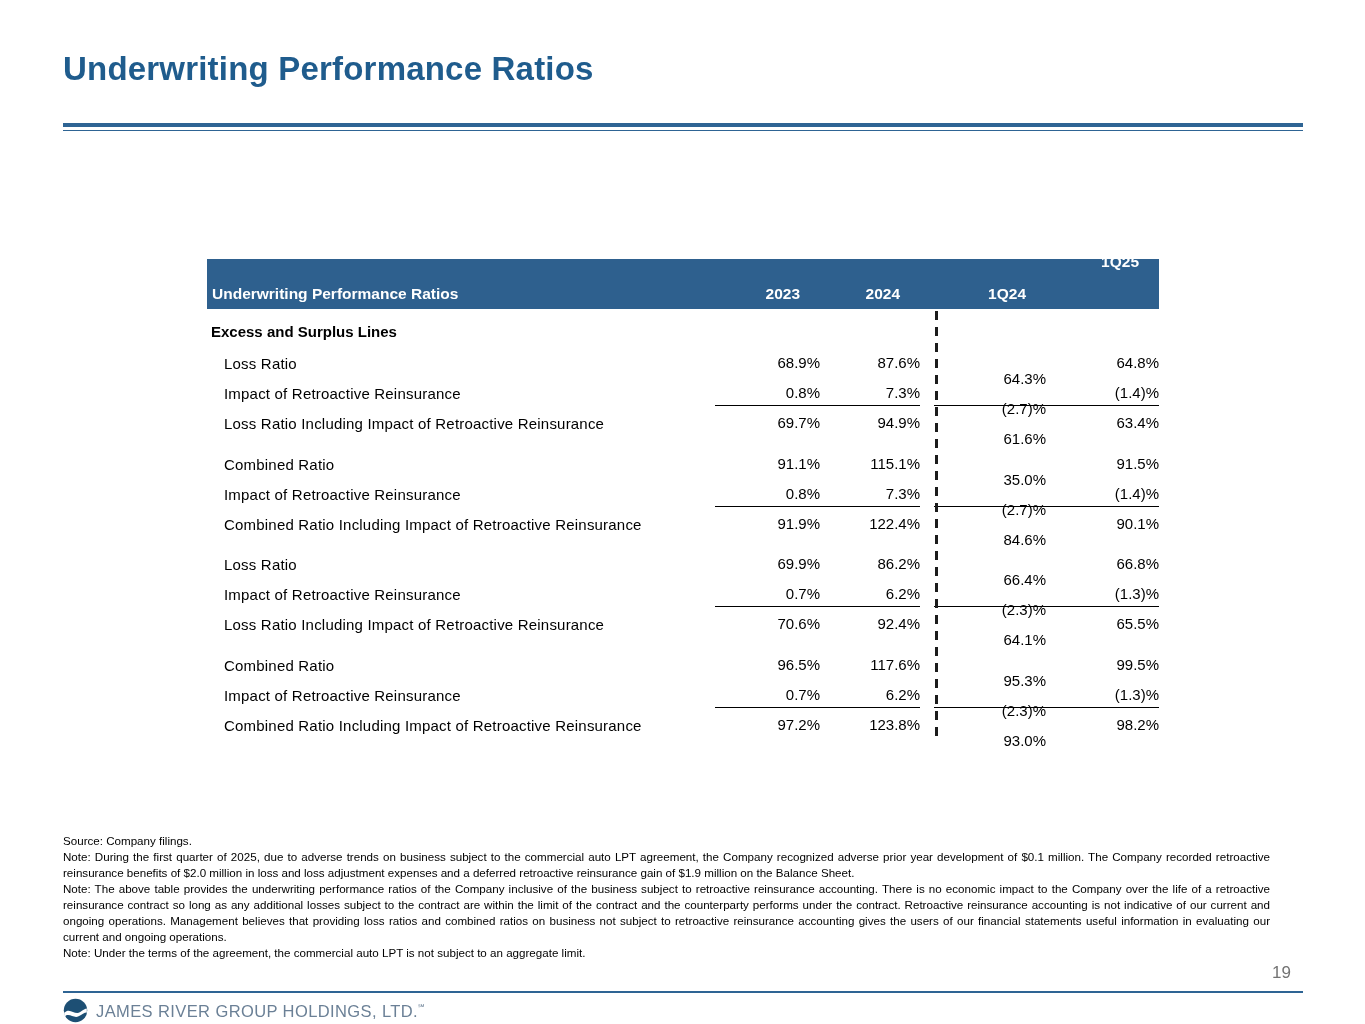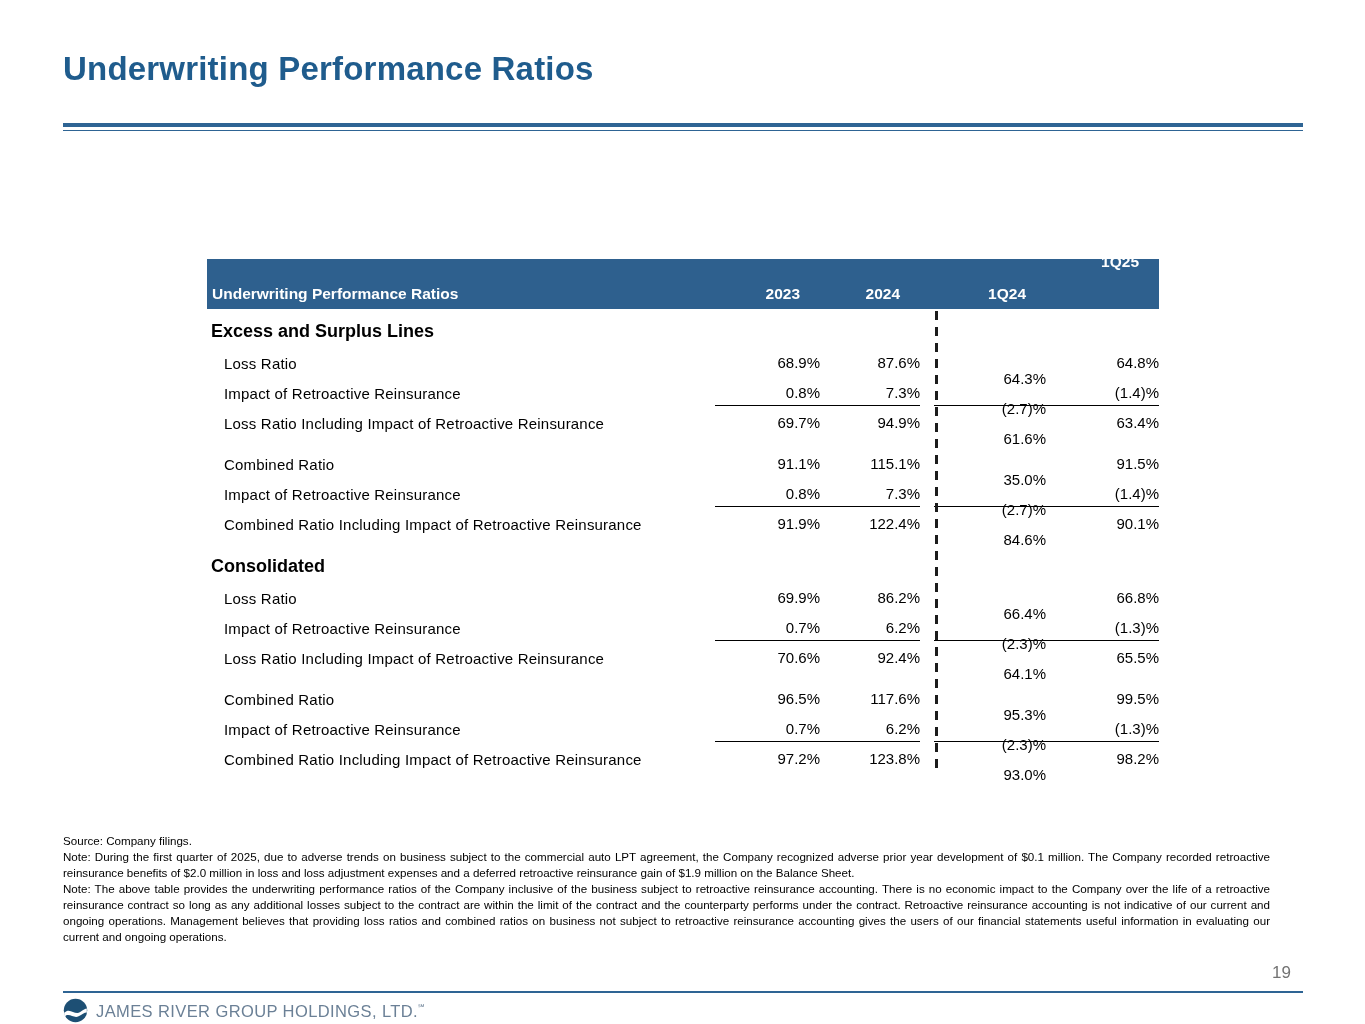--- a/index.html
+++ b/index.html
@@ -36,21 +36,21 @@
   .c3 { width:112px;margin-top:32px; } .c4 { width:113px; }
   .hcell { padding-right:20px; }
 
   .tbody { position:relative; padding-top:5px; font-size:15px; }
   .divider {
     position:absolute; top:2px; bottom:2px; left:728px; width:3px;
     background:repeating-linear-gradient(180deg,#1c1c1c 0 9px, transparent 9px 16px);
   }
   .row { display:flex; align-items:center; height:30px; }
   .section-row { height:34px; }
-  .section-name { font-weight:bold; font-size:18px; padding-left:4px; }
+  .section-name { font-weight:bold; font-size:15px; padding-left:4px; }
   .row-label { padding-left:17px; letter-spacing:0.2px; }
   .data-row .grp { height:24px; align-items:center; align-self:center; }
   .data-row .cell { line-height:24px;text-align:right; }
   .grp.underline { border-bottom:1.5px solid #000; }
   .rowgroup.gap { margin-top:11px; }
   .section + .section { margin-top:10px; }
 
   
   .footnotes {
     position:absolute; left:63px; top:833px; width:1207px;
@@ -162,23 +162,20 @@
             </div>
             <div class="spacer"></div>
             <div class="grp grp-quarters">
               <div class="cell c3">84.6%</div>
               <div class="cell c4">90.1%</div>
             </div>
           </div>
         </div>
       </div>
       <div class="section">
-        <div class="row section-row">
-          <div class="col-label section-name">Consolidated</div>
-        </div>
         <div class="rowgroup">
           <div class="row data-row">
             <div class="col-label row-label">Loss Ratio</div>
             <div class="grp grp-years">
               <div class="cell c1">69.9%</div>
               <div class="cell c2">86.2%</div>
             </div>
             <div class="spacer"></div>
             <div class="grp grp-quarters">
               <div class="cell c3">66.4%</div>
@@ -249,20 +246,21 @@
           </div>
         </div>
       </div>
     </div>
 </div>
 
 <div class="footnotes">
   <p class="short">Source: Company filings.</p>
   <p>Note: During the first quarter of 2025, due to adverse trends on business subject to the commercial auto LPT agreement, the Company recognized adverse prior year development of $0.1 million. The Company recorded retroactive reinsurance benefits of $2.0 million in loss and loss adjustment expenses and a deferred retroactive reinsurance gain of $1.9 million on the Balance Sheet.</p>
   <p>Note: The above table provides the underwriting performance ratios of the Company inclusive of the business subject to retroactive reinsurance accounting. There is no economic impact to the Company over the life of a retroactive reinsurance contract so long as any additional losses subject to the contract are within the limit of the contract and the counterparty performs under the contract. Retroactive reinsurance accounting is not indicative of our current and ongoing operations. Management believes that providing loss ratios and combined ratios on business not subject to retroactive reinsurance accounting gives the users of our financial statements useful information in evaluating our current and ongoing operations.</p>
+  <p class="short">Note: Under the terms of the agreement, the commercial auto LPT is not subject to an aggregate limit.</p>
 </div>
 
 <div class="page-number">19</div>
 <div class="footer-rule"></div>
 
 <div class="company-logo">
   <span style="display:inline-flex;">
     <svg width="25" height="25" viewBox="0 0 32 32" aria-hidden="true">
       <circle cx="16" cy="16" r="15" fill="#1d4f74"></circle>
       <path d="M1.5 19 C 9 11, 15 23, 22 18 C 26 15.3, 28.5 13.5, 30.5 13.5 L30.5 18.5 C 27 18.5, 24.5 21, 20 23.5 C 13.5 27, 8 18, 1.8 24 Z" fill="#ffffff"></path>

